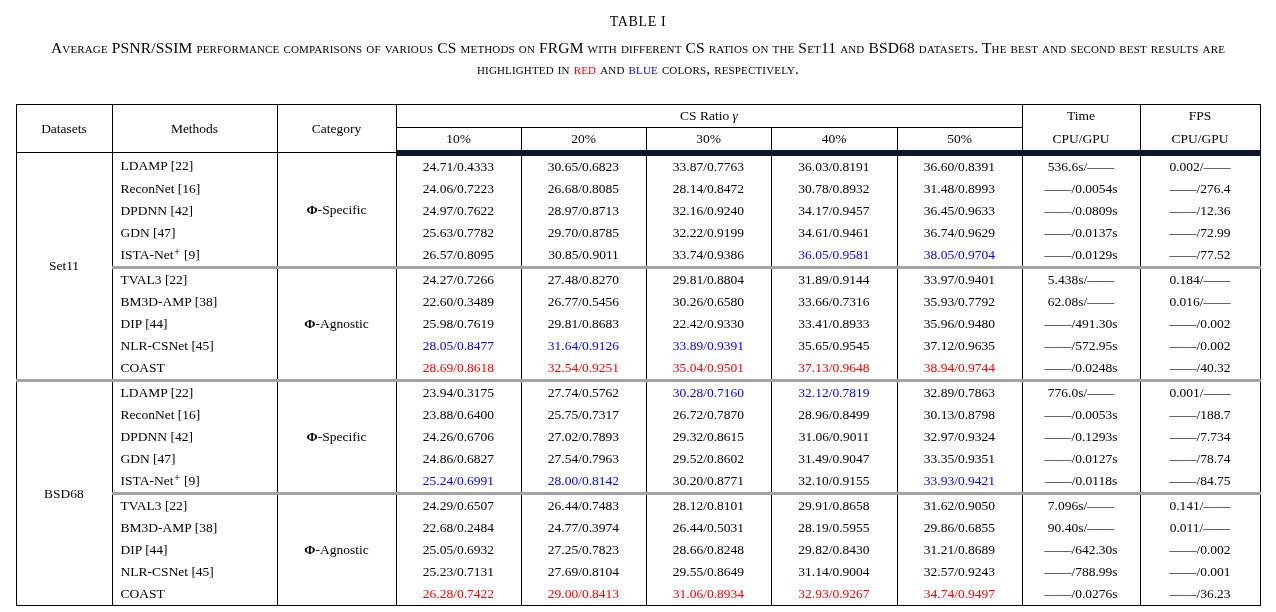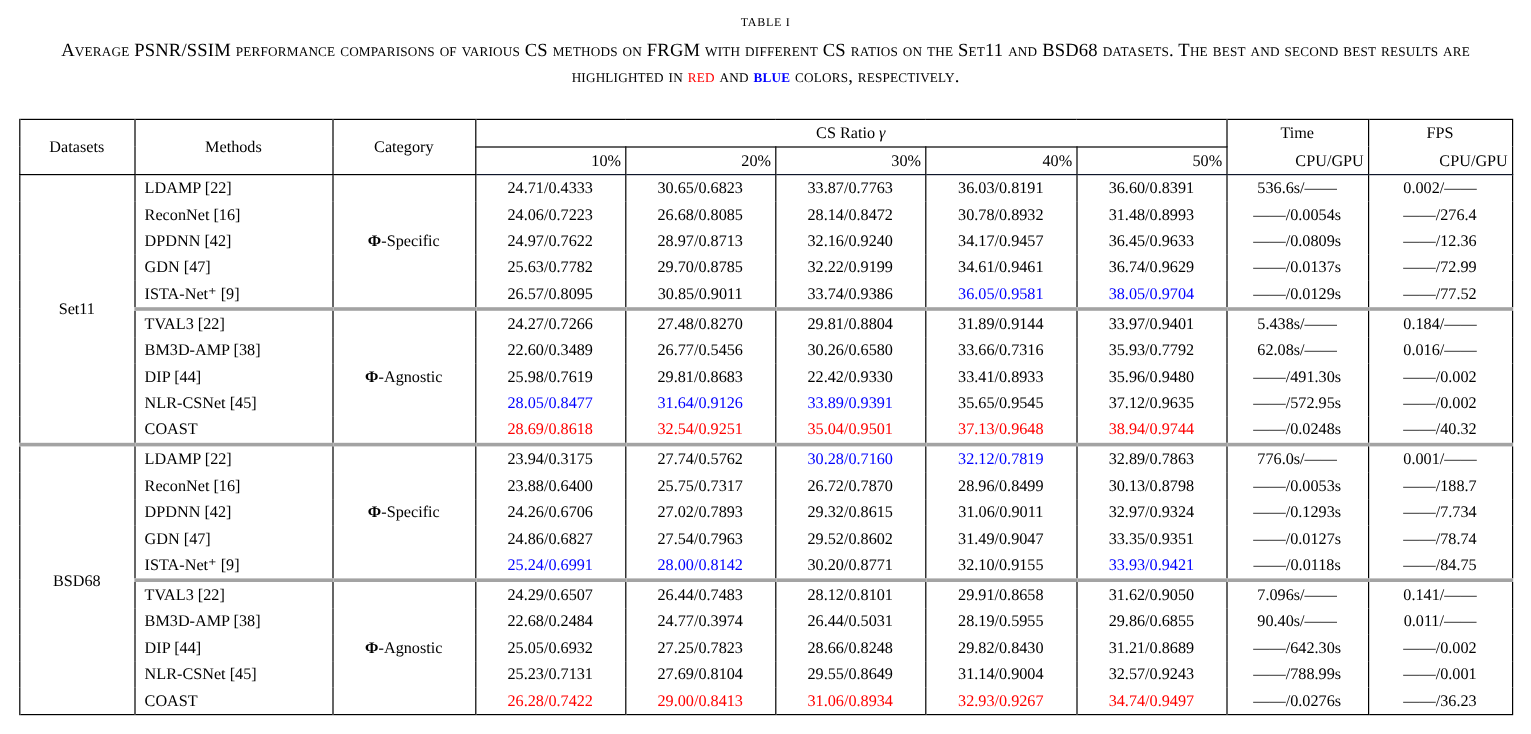--- a/index.html
+++ b/index.html
@@ -3,41 +3,41 @@
 <meta charset="utf-8">
 <style>
   html, body { margin: 0; padding: 0; }
   body {
     width: 1276px; height: 612px;
     background: #ffffff; color: #000;
     font-family: "Liberation Serif", "DejaVu Serif", serif;
     overflow: hidden;
   }
   .page { padding-top: 14px; }
-  .cap-title { text-align: center; font-size: 10px; letter-spacing: 0.6px; }
+  .cap-title { text-align: center; font-size: 14px; letter-spacing: 0.6px; }
   .cap-text {
     width: 1175px; margin: 7px auto 0; text-align: center;
     font-variant: small-caps; font-size: 15.5px; line-height: 1.38; letter-spacing: 0.15px;
   }
   .cap-red { color: var(--c-best); }
-  .cap-blue { color: var(--c-second); font-weight: bold; }
+  .cap-blue { color: var(--c-second); }
 
   table {
     border-collapse: collapse; table-layout: fixed;
     width: 1244px; margin: 24px auto 0; font-size: 13.5px;
     border-top: 1.5px solid #000; border-bottom: 1.5px solid #000;
   }
   th, td {
     border-left: 1px solid #000; border-right: 1px solid #000;
     padding: 0 3px; height: 22px; line-height: 1;
     text-align: center; font-weight: normal; white-space: nowrap; overflow: hidden;
   }
   thead th[rowspan] { border-bottom: 1px solid #000; margin-top: 40px; }
   th.cs-ratio { border-bottom: 1px solid #000; }
-  thead tr:last-child th { border-bottom: 1px solid #0f172a; text-align: right; }
+  thead tr:last-child th { border-bottom: 6px solid #0f172a; }
   tbody tr.sub-start td, tbody tr.grp-start td { border-top: 3px solid #a3a3a3; }
   td.method-cell { text-align: left; padding-left: 8px; }
   td.category-cell::first-letter { font-weight: bold; }
   td.best { color: var(--c-best); }
   td.second { color: var(--c-second); }
   em { font-style: italic; font-family: inherit; }
 </style>
 </head>
 <body>
 

